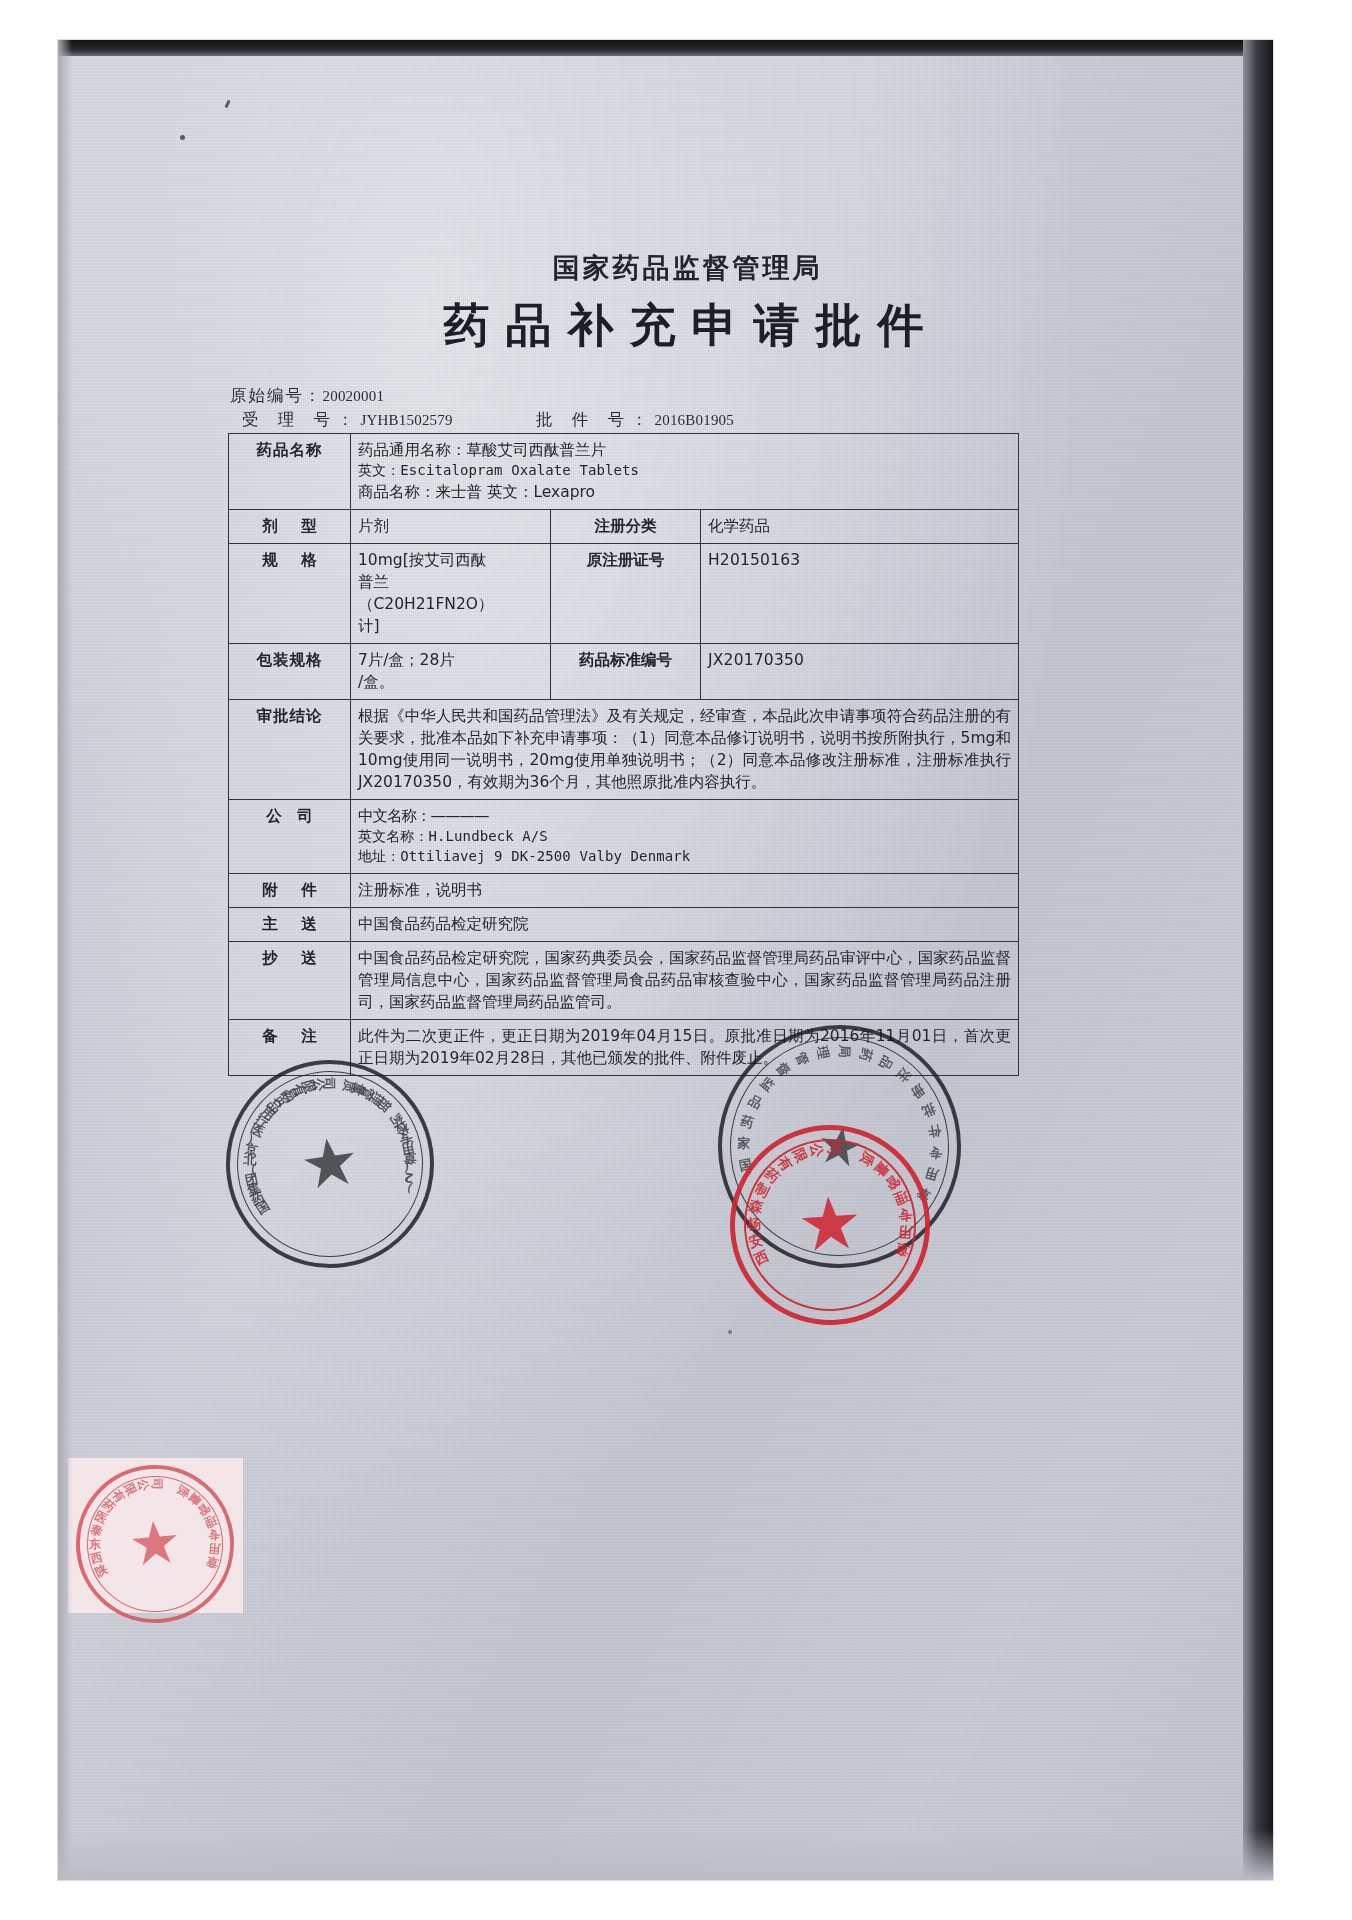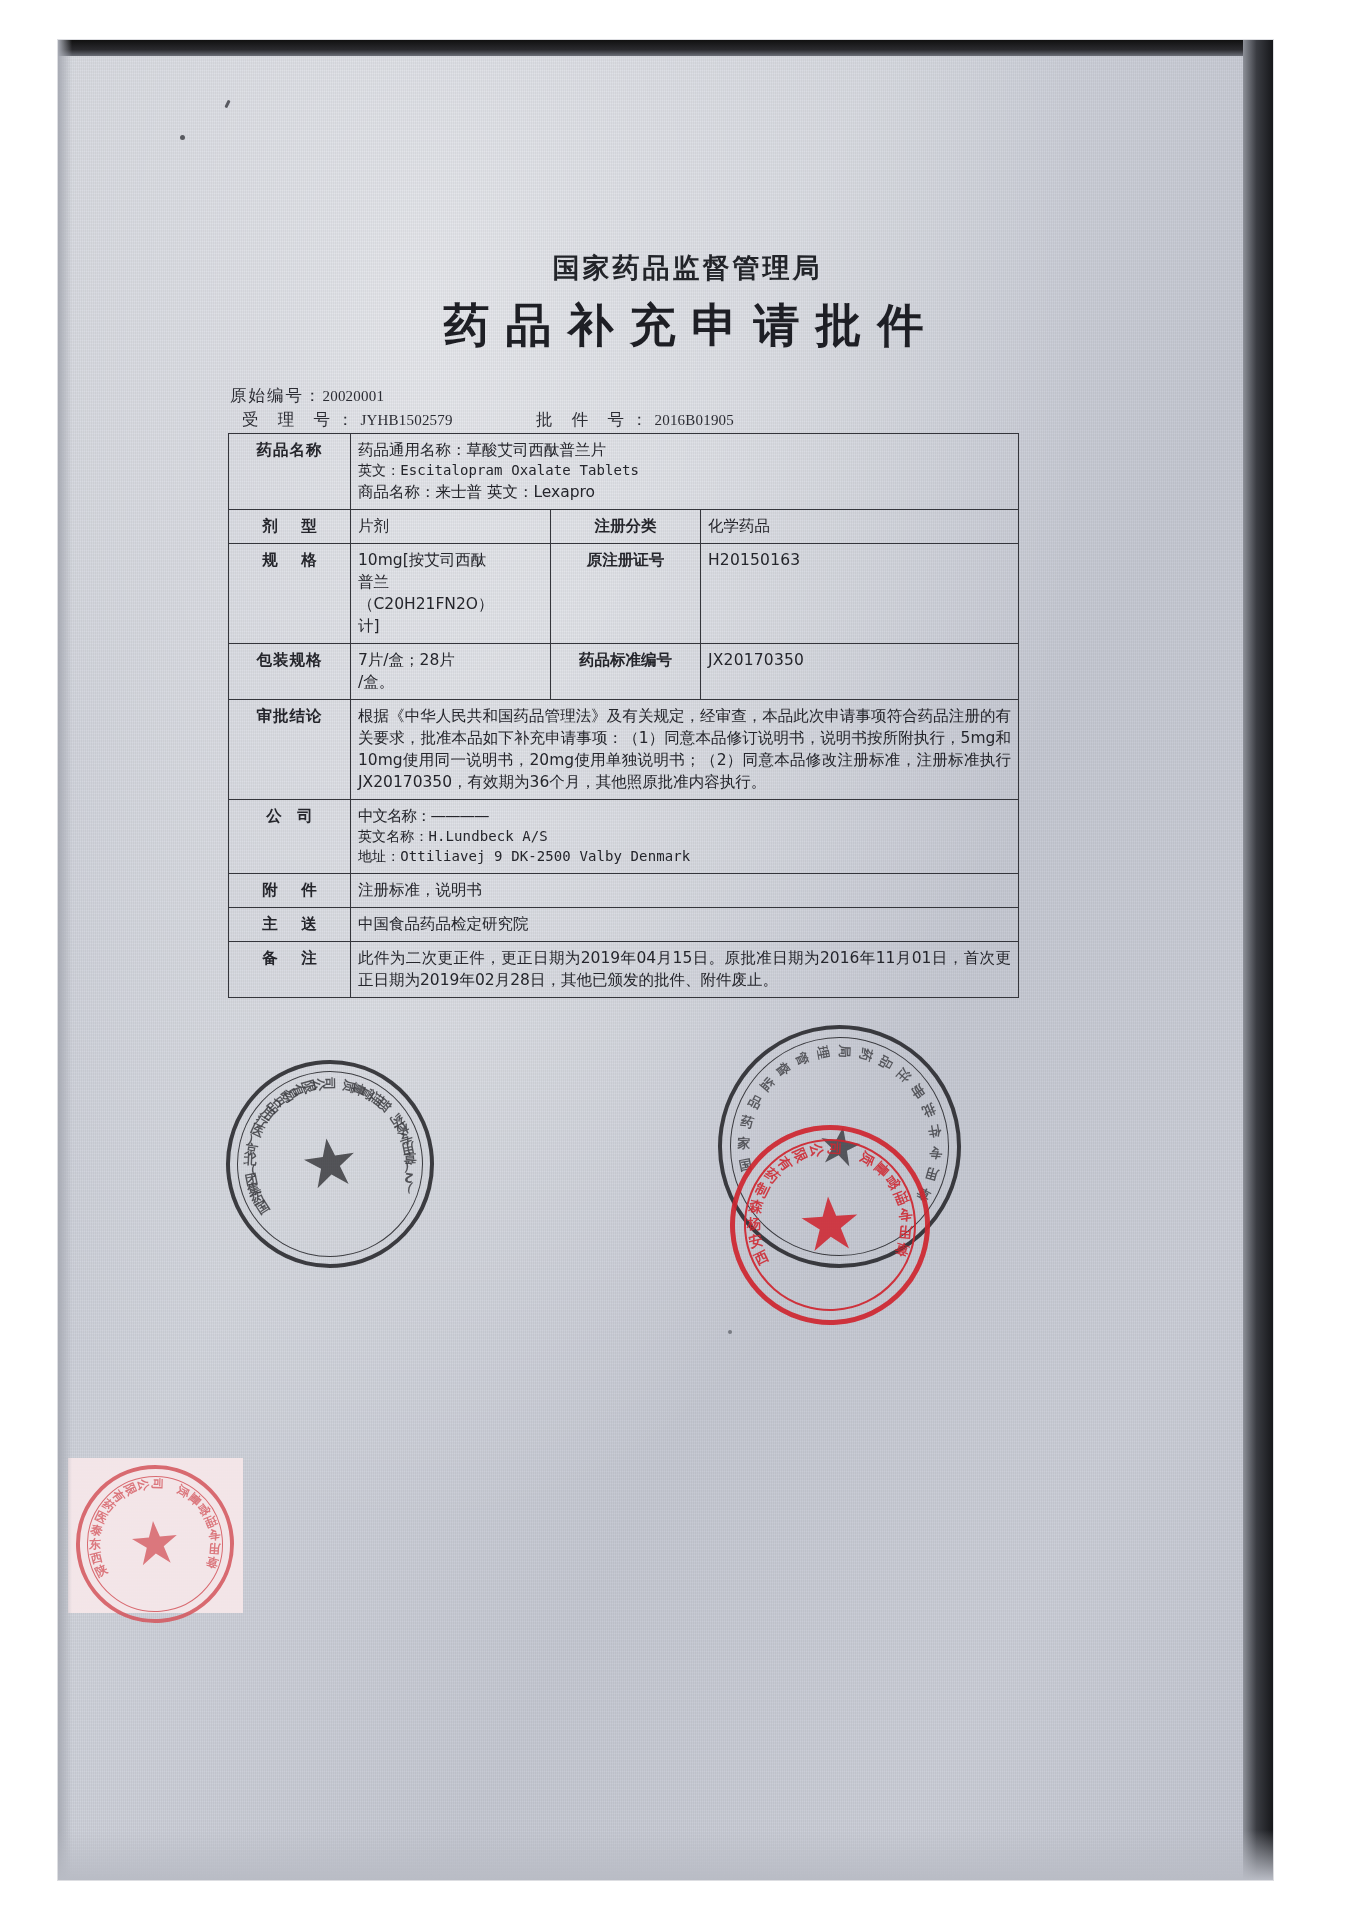--- a/index.html
+++ b/index.html
@@ -238,20 +238,24 @@
       <tr>
         <td class="lbl wide">附 件</td>
         <td colspan="3">注册标准，说明书</td>
       </tr>
 
       <tr>
         <td class="lbl wide">主 送</td>
         <td colspan="3">中国食品药品检定研究院</td>
       </tr>
 
+      <tr>
+        <td class="lbl wide">抄 送</td>
+        <td colspan="3" class="para">中国食品药品检定研究院，国家药典委员会，国家药品监督管理局药品审评中心，国家药品监督管理局信息中心，国家药品监督管理局食品药品审核查验中心，国家药品监督管理局药品注册司，国家药品监督管理局药品监管司。</td>
+      </tr>
 
       <tr>
         <td class="lbl wide">备 注</td>
         <td colspan="3" class="para">此件为二次更正件，更正日期为2019年04月15日。原批准日期为2016年11月01日，首次更正日期为2019年02月28日，其他已颁发的批件、附件废止。</td>
       </tr>
     </tbody>
       </table>
 
     <div class="seal" id="seal-black">
       <div class="inner"></div>

